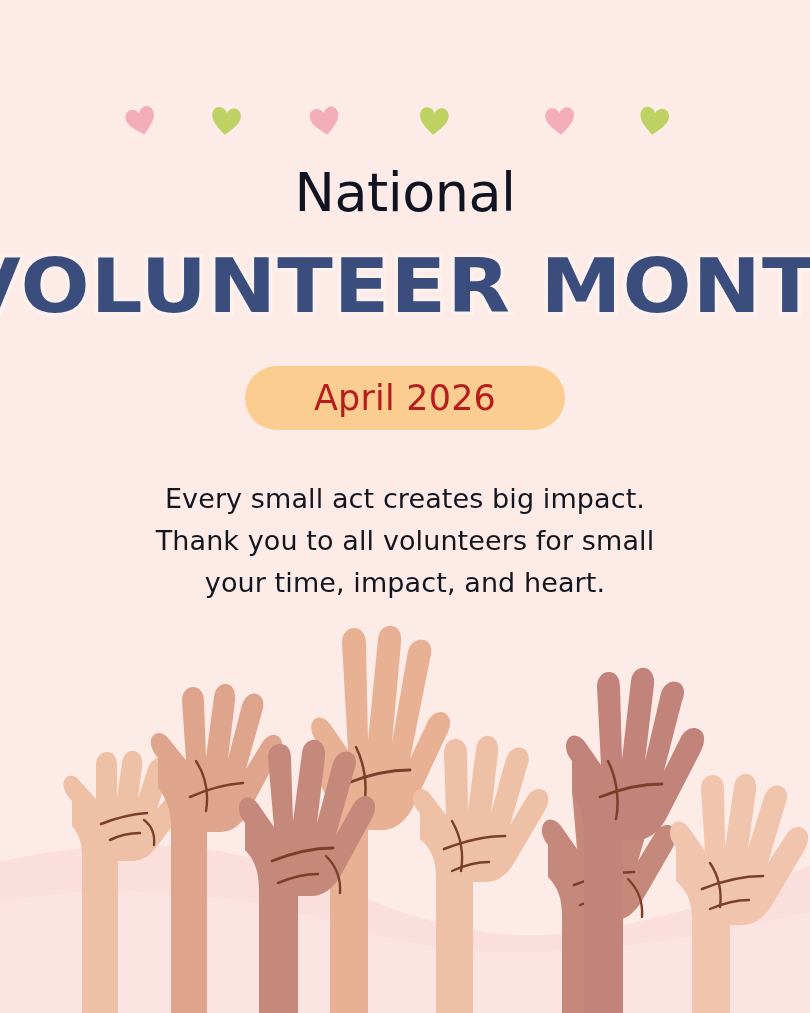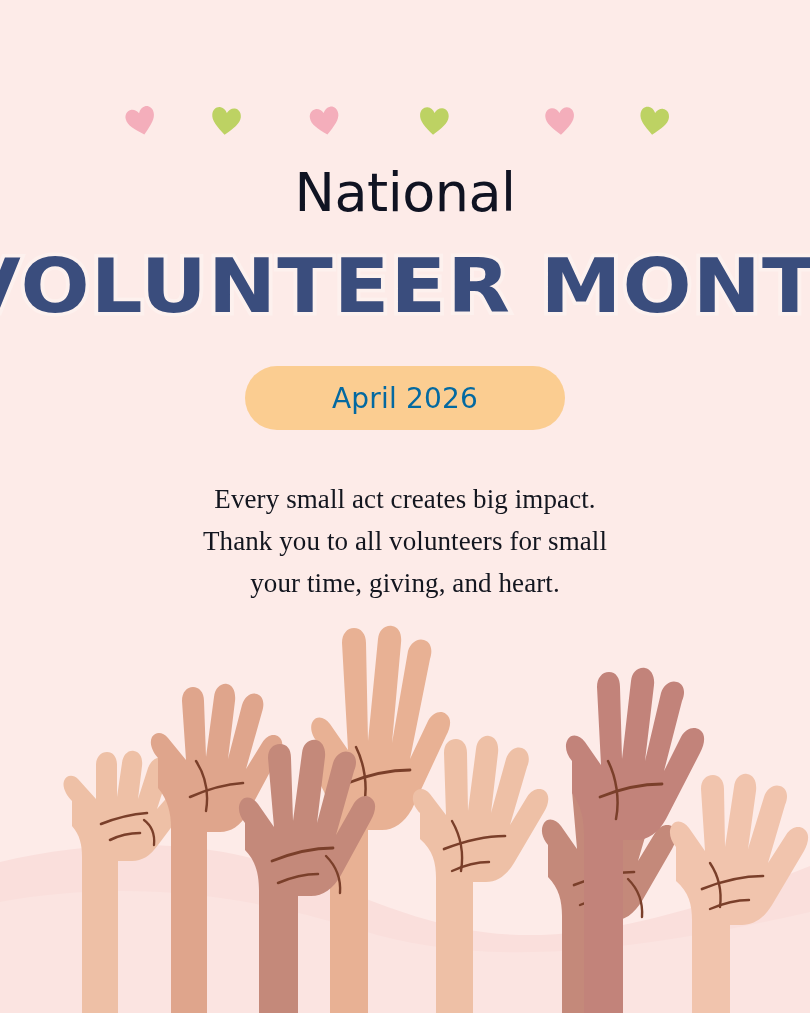--- a/index.html
+++ b/index.html
@@ -86,41 +86,41 @@
     width: 320px;
     height: 64px;
     border-radius: 32px;
     background: #fbcd91;
     display: flex;
     align-items: center;
     justify-content: center;
   }
   .date-pill-label {
     font-family: "DejaVu Sans", sans-serif;
-    font-size: 28px;
+    font-size: 35px;
     font-weight: 400;
-    color: #0369a1;
+    color: #b91c1c;
     letter-spacing: 0.2px;
   }
 
   
   .body-copy {
     position: absolute;
     top: 478px;
     left: 0;
     width: 810px;
     text-align: center;
     font-family: "DejaVu Sans", sans-serif;
     font-size: 27px;
     font-weight: 400;
     color: #13161f;
     line-height: 42px;
     letter-spacing: 0.1px;
   }
-  .body-copy span { display: block; font-family: Liberation Serif, serif; }
+  .body-copy span { display: block; }
 
   
   .hands-art {
     position: absolute;
     left: 0;
     bottom: 0;
     width: 810px;
     height: 400px;
   }
 </style>
@@ -175,21 +175,21 @@
     <span class="title-main">VOLUNTEER MONTH</span>
   </div>
 
   <div class="date-pill">
     <span class="date-pill-label">April 2026</span>
   </div>
 
   <div class="body-copy">
     <span>Every small act creates big impact.</span>
     <span>Thank you to all volunteers for small</span>
-    <span>your time, giving, and heart.</span>
+    <span>your time, impact, and heart.</span>
   </div>
 
   <div class="hands-art">
     <svg width="810" height="400" viewBox="0 0 810 400" xmlns="http://www.w3.org/2000/svg">
 
       <g>
         <path fill="#eec0a6" d="M72 188 C66 182 62 174 64 168 C66 162 73 161 78 166 L96 186 L96 152 C96 144 101 139 107 139 C113 139 117 144 117 152 L117 184 L122 150 C123 142 128 137 134 138 C140 139 143 145 142 153 L138 186 L148 155 C151 147 157 143 163 145 C169 147 171 154 168 162 L157 196 L171 180 C177 173 184 172 188 177 C192 182 190 189 185 196 L158 232 C150 243 142 248 132 248 L118 248 L118 400 L82 400 L82 244 C82 232 80 222 72 213 Z"></path>
         <path stroke="#7a3f2a" stroke-width="2.6" fill="none" stroke-linecap="round" d="M101 211 C116 205 133 201 147 200"></path>
         <path stroke="#7a3f2a" stroke-width="2.6" fill="none" stroke-linecap="round" d="M110 227 C120 222 130 220 140 220"></path>
         <path stroke="#7a3f2a" stroke-width="2.3" fill="none" stroke-linecap="round" d="M144 207 C152 213 155 222 154 232"></path>

